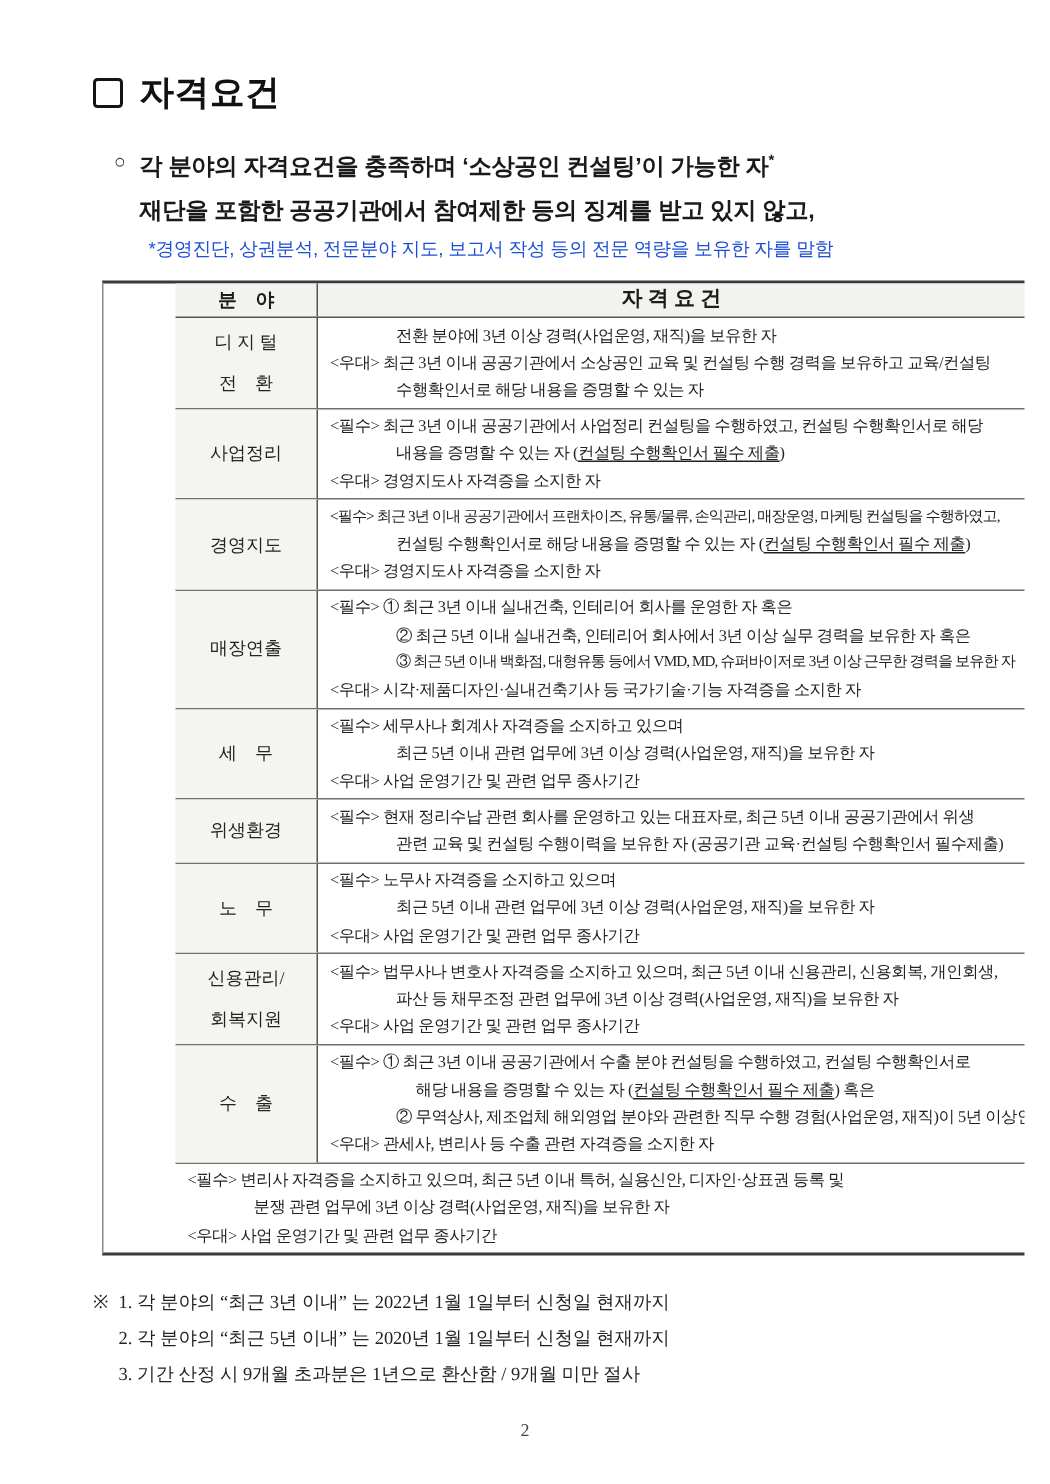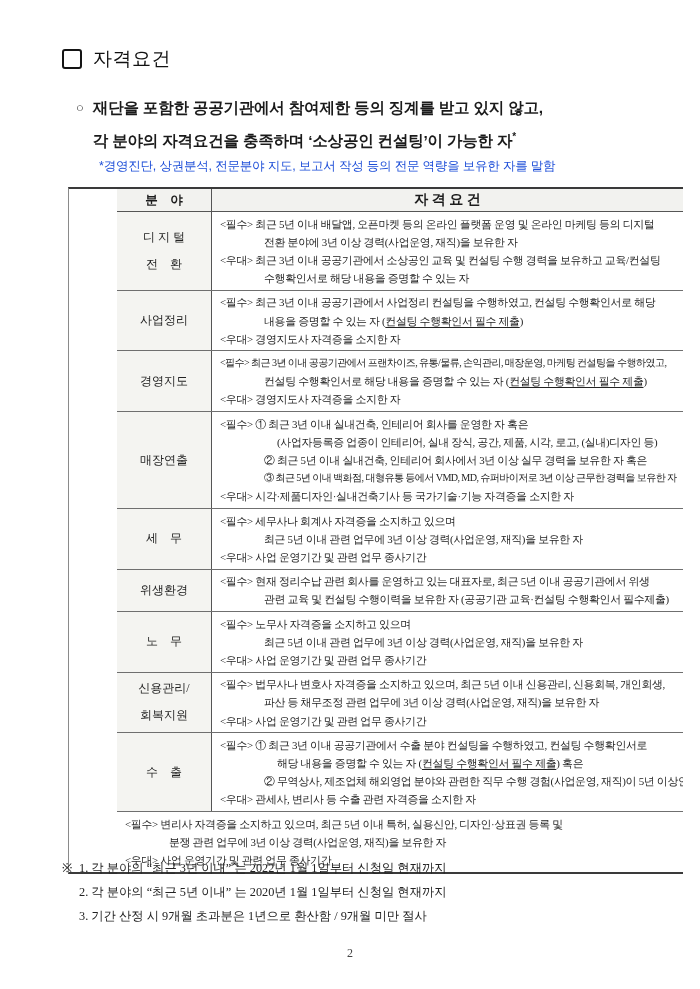--- a/index.html
+++ b/index.html
@@ -6,21 +6,21 @@
   body{
     width:700px;height:989px;background:#ffffff;
     font-family:"Liberation Serif", serif;
     color:#1c1c1c;position:relative;overflow:hidden;
   }
   .page{position:absolute;inset:0;background:#fff;}
 
   
   .title-row{position:absolute;left:62px;top:46px;display:flex;align-items:center;gap:11px;}
   .checkbox{width:16px;height:16px;border:2px solid #141414;border-radius:3px;background:#fff;flex:0 0 auto;}
-  .title-text{font-family:"Liberation Sans", sans-serif;font-weight:normal;font-size:19px;letter-spacing:0.5px;color:#111;}
+  .title-text{font-family:"Liberation Sans", sans-serif;font-weight:bold;font-size:23px;letter-spacing:0.5px;color:#111;}
 
   
   .intro{position:absolute;left:76px;top:93px;display:flex;align-items:flex-start;}
   .bullet-circle{font-size:13px;line-height:29px;margin-right:9px;color:#222;flex:0 0 auto;}
   .intro-lines{font-family:"Liberation Sans", sans-serif;font-weight:bold;font-size:15.5px;line-height:29px;color:#1a1a1a;letter-spacing:-0.2px;white-space:nowrap;}
   .intro-lines sup{font-size:10px;}
   .intro-footnote{position:absolute;left:99px;top:158px;font-family:"Liberation Sans", sans-serif;font-size:12.5px;color:#1d4ed8;letter-spacing:-0.2px;white-space:nowrap;}
 
   
   .qtable{
@@ -62,40 +62,39 @@
 <div class="page">
 
   <div class="title-row">
     <span class="checkbox"></span>
     <span class="title-text">자격요건</span>
   </div>
 
   <div class="intro">
     <span class="bullet-circle">○</span>
     <div class="intro-lines">
+      <div><span>각 분야의 자격요건을 충족하며 ‘소상공인 컨설팅’이 가능한 자</span><sup>*</sup></div>
       <div>재단을 포함한 공공기관에서 참여제한 등의 징계를 받고 있지 않고,</div>
-      <div><span>각 분야의 자격요건을 충족하며 ‘소상공인 컨설팅’이 가능한 자</span><sup>*</sup></div>
     </div>
   </div>
 
   <div class="intro-footnote">*경영진단, 상권분석, 전문분야 지도, 보고서 작성 등의 전문 역량을 보유한 자를 말함</div>
 
   <div class="qtable">
     <div class="thead">
       <div class="th-field">분    야</div>
       <div class="th-req">자 격 요 건</div>
     </div>
     <div>
         <div class="trow">
           <div class="cell-field">
             <div>디 지 털</div>
             <div>전    환</div>
           </div>
           <div class="cell-req">
-            <div class="req-line ind0"><span>&lt;필수&gt; 최근 5년 이내 배달앱, 오픈마켓 등의 온라인 플랫폼 운영 및 온라인 마케팅 등의 디지털</span></div>
             <div class="req-line ind1"><span>전환 분야에 3년 이상 경력(사업운영, 재직)을 보유한 자</span></div>
             <div class="req-line ind0"><span>&lt;우대&gt; 최근 3년 이내 공공기관에서 소상공인 교육 및 컨설팅 수행 경력을 보유하고 교육/컨설팅</span></div>
             <div class="req-line ind1"><span>수행확인서로 해당 내용을 증명할 수 있는 자</span></div>
           </div>
         </div>
         <div class="trow">
           <div class="cell-field">
             <div>사업정리</div>
           </div>
           <div class="cell-req">
@@ -113,21 +112,20 @@
             <div class="req-line ind1"><span>컨설팅 수행확인서로 해당 내용을 증명할 수 있는 자 (</span><span class="u">컨설팅 수행확인서 필수 제출</span><span>)</span></div>
             <div class="req-line ind0"><span>&lt;우대&gt; 경영지도사 자격증을 소지한 자</span></div>
           </div>
         </div>
         <div class="trow">
           <div class="cell-field">
             <div>매장연출</div>
           </div>
           <div class="cell-req">
             <div class="req-line ind0"><span>&lt;필수&gt; ① 최근 3년 이내 실내건축, 인테리어 회사를 운영한 자 혹은</span></div>
-            <div class="req-line ind2"><span>(사업자등록증 업종이 인테리어, 실내 장식, 공간, 제품, 시각, 로고, (실내)디자인 등)</span></div>
             <div class="req-line ind1"><span>② 최근 5년 이내 실내건축, 인테리어 회사에서 3년 이상 실무 경력을 보유한 자 혹은</span></div>
             <div class="req-line ind1 compact"><span>③ 최근 5년 이내 백화점, 대형유통 등에서 VMD, MD, 슈퍼바이저로 3년 이상 근무한 경력을 보유한 자</span></div>
             <div class="req-line ind0"><span>&lt;우대&gt; 시각·제품디자인·실내건축기사 등 국가기술·기능 자격증을 소지한 자</span></div>
           </div>
         </div>
         <div class="trow">
           <div class="cell-field">
             <div>세    무</div>
           </div>
           <div class="cell-req">

